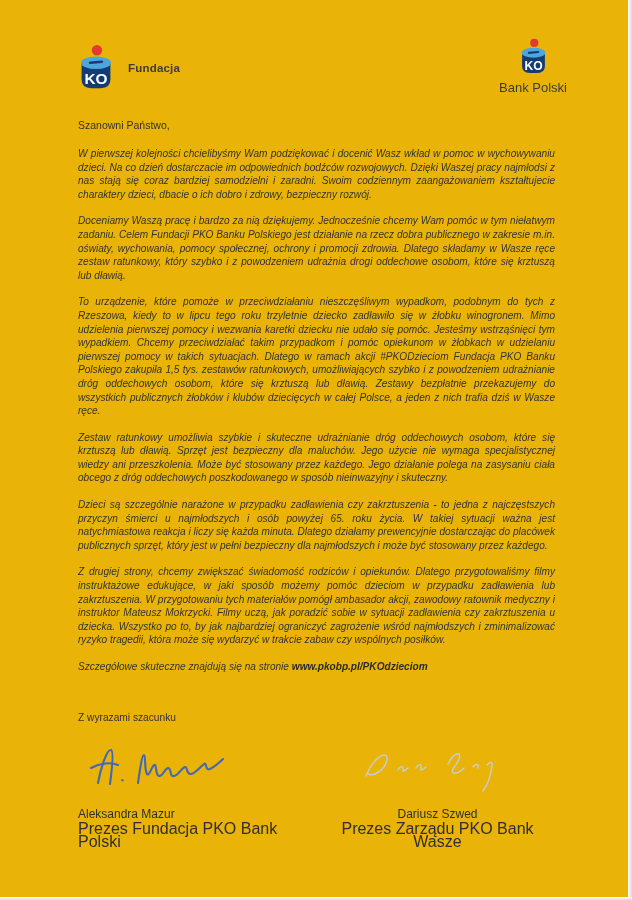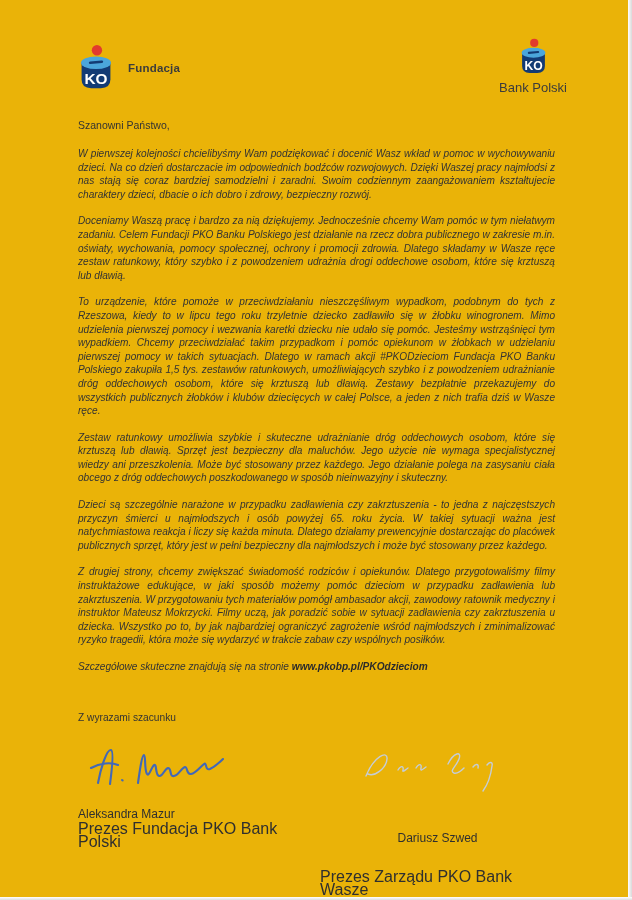--- a/index.html
+++ b/index.html
@@ -27,21 +27,21 @@
     font-size:10.1px; line-height:13.6px; text-align:justify; color:#333;font-style:italic; }
   .letter-body p { margin-bottom:13px; }
   .info-url { font-weight:bold; color:#2b2b2b;margin-top:28px; }
 
   .closing { position:absolute; left:78px; top:712px; font-size:10.2px; color:#333; }
 
   .signatures { position:absolute; left:78px; top:738px; width:477px;
     display:flex; justify-content:space-between; }
   .sig-col { display:flex; flex-direction:column; }
   .sig-col.left { align-items:flex-start; width:235px; }
-  .sig-col.right { align-items:center; width:235px; text-align:left;gap:24px; }
+  .sig-col.right { align-items:center; width:235px; text-align:center; }
   .hw-box-left { height:70px; display:flex; align-items:flex-start; padding-left:6px; }
   .hw-box-right { height:70px; display:flex; align-items:flex-start; }
   .sig-name { font-size:12px; line-height:13.5px; color:#2f2f2f; }
   .sig-title { font-size:16px; line-height:13.5px; color:#2f2f2f; }
 </style>
 </head>
 <body>
 
 <div class="page">
 

